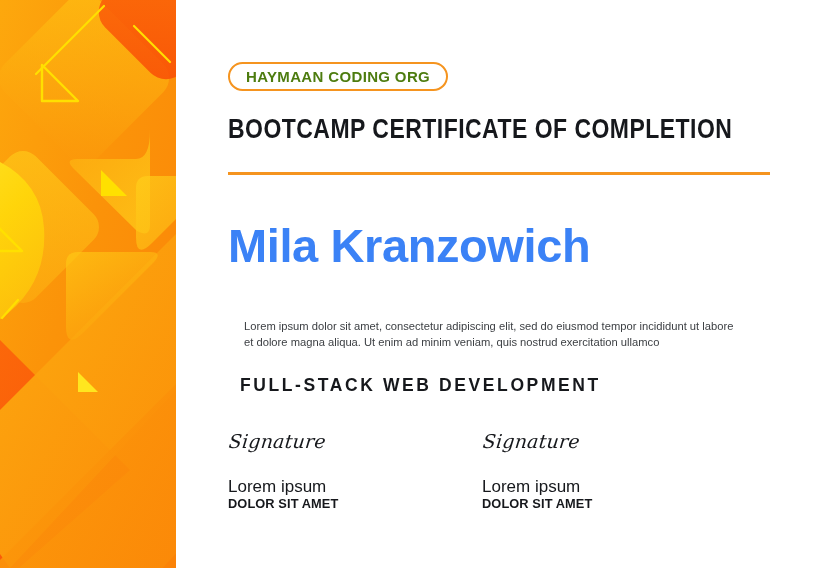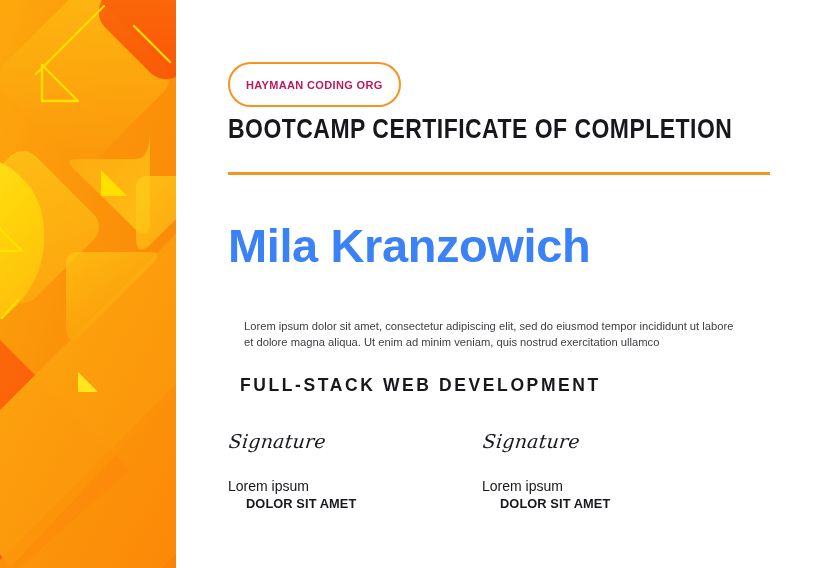--- a/index.html
+++ b/index.html
@@ -48,29 +48,29 @@
   }
 
   
   .badge {
     position: absolute;
     left: 0;
     top: 62px;
     display: inline-flex;
     align-items: center;
     justify-content: center;
-    height: 45px;
+    height: 29px;
     padding: 0 16px;
     border: 2px solid #F5941F;
     border-radius: 999px;
     box-sizing: border-box;
-    font-size: 11px;
+    font-size: 15px;
     font-weight: 700;
     letter-spacing: 0.35px;
-    color: #be185d;
+    color: #4d7c0f;
     white-space: nowrap;
   }
 
   
   .cert-title {
     position: absolute;
     left: 0;
     top: 113px;
     margin: 0;
     font-family: "Liberation Sans Narrow", "Liberation Sans", sans-serif;
@@ -146,34 +146,33 @@
     font-weight: 400;
     color: #16181c;
     letter-spacing: 0.2px;
     line-height: 1;
     transform: skewX(-6deg);
     transform-origin: left bottom;
     white-space: nowrap;
   }
   .sig-name {
     margin-top: 27px;
-    font-size: 14px;
+    font-size: 17px;
     font-weight: 400;
     color: #16181c;
     line-height: 17px;
     white-space: nowrap;
   }
   .sig-role {
     font-size: 12.8px;
     font-weight: 700;
     color: #16181c;
     line-height: 17px;
     letter-spacing: 0.1px;
     white-space: nowrap;
-    margin-left: 18px;
   }
 </style>
 </head>
 <body>
 
 <div id="certificate">
 
   <div id="art-panel">
     <svg viewBox="0 0 176 568" width="176" height="568" xmlns="http://www.w3.org/2000/svg" aria-hidden="true">
       <defs>

